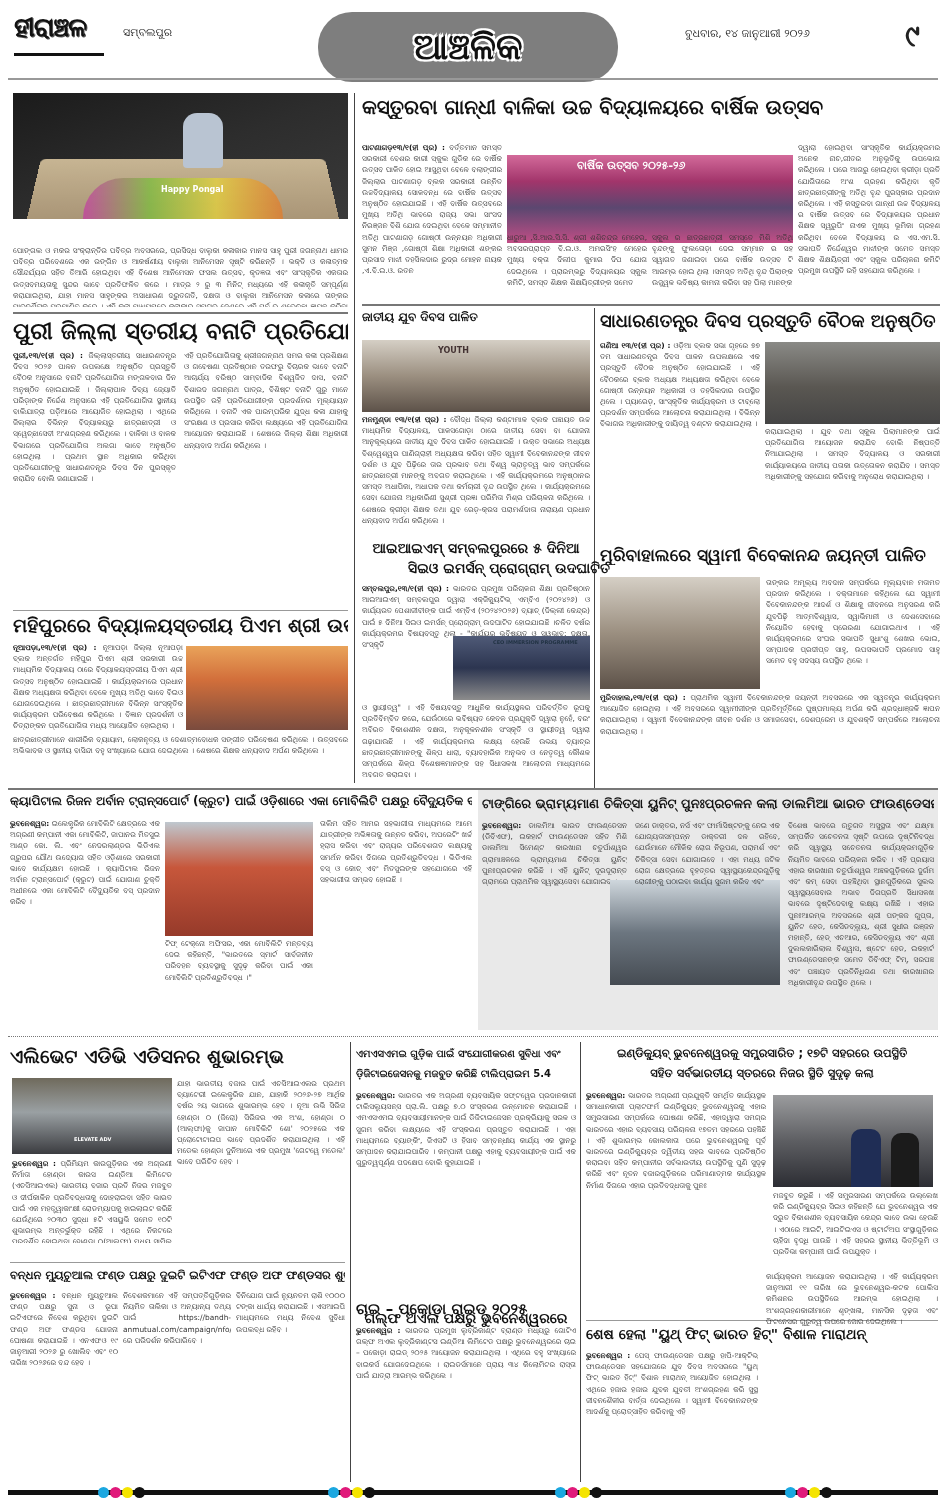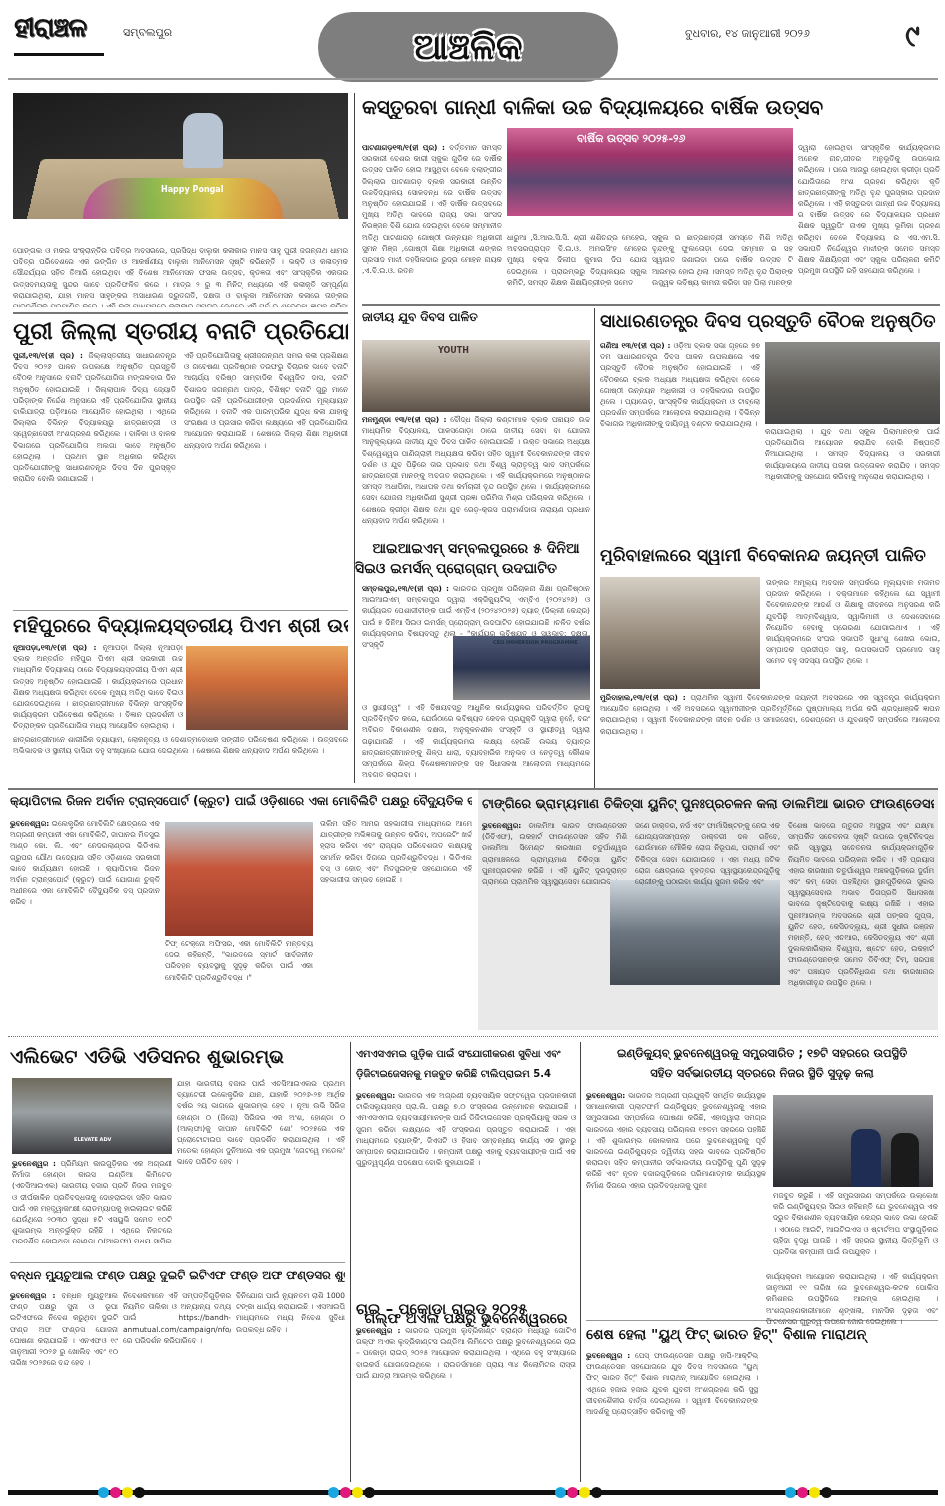--- a/index.html
+++ b/index.html
@@ -62,42 +62,42 @@
 
 <div class="abs hl" style="left:13px;top:614px;width:335px;font-size:19px">ମହିପୁରରେ ବିଦ୍ୟାଳୟସ୍ତରୀୟ ପିଏମ ଶ୍ରୀ ଉତ୍ସବ</div>
 <div class="abs body" style="left:13px;top:642px;width:170px;height:90px"><span class="lead">ନୂଆପଡ଼ା,୧୩/୧(ହୀ ପ୍ର) :</span> <span>ନୂଆପଡ଼ା ଜିଲ୍ଲା ନୂଆପଡ଼ା ବ୍ଲକ ଅନ୍ତର୍ଗତ ମହିପୁର ପିଏମ ଶ୍ରୀ ସରକାରୀ ଉଚ୍ଚ ମାଧ୍ୟମିକ ବିଦ୍ୟାଳୟ ଠାରେ ବିଦ୍ୟାଳୟସ୍ତରୀୟ ପିଏମ ଶ୍ରୀ ଉତ୍ସବ ଅନୁଷ୍ଠିତ ହୋଇଯାଇଛି । କାର୍ଯ୍ୟକ୍ରମରେ ପ୍ରଧାନ ଶିକ୍ଷକ ଅଧ୍ୟକ୍ଷତା କରିଥିବା ବେଳେ ମୁଖ୍ୟ ଅତିଥି ଭାବେ ବିଇଓ ଯୋଗଦେଇଥିଲେ । ଛାତ୍ରଛାତ୍ରୀମାନେ ବିଭିନ୍ନ ସାଂସ୍କୃତିକ କାର୍ଯ୍ୟକ୍ରମ ପରିବେଷଣ କରିଥିଲେ । ବିଜ୍ଞାନ ପ୍ରଦର୍ଶନୀ ଓ ଚିତ୍ରାଙ୍କନ ପ୍ରତିଯୋଗିତା ମଧ୍ୟ ଆୟୋଜିତ ହୋଇଥିଲା ।</span></div>
 <div class="abs photo ph-stage" style="left:186px;top:646px;width:162px;height:84px"></div>
 <div class="abs body" style="left:13px;top:734px;width:335px;height:48px">ଛାତ୍ରଛାତ୍ରୀମାନେ ଶାରୀରିକ ବ୍ୟାୟାମ, ଲୋକନୃତ୍ୟ ଓ ଦେଶାତ୍ମବୋଧକ ସଙ୍ଗୀତ ପରିବେଷଣ କରିଥିଲେ । ଉତ୍ସବରେ ଅଭିଭାବକ ଓ ସ୍ଥାନୀୟ ବାସିନ୍ଦା ବହୁ ସଂଖ୍ୟାରେ ଯୋଗ ଦେଇଥିଲେ । ଶେଷରେ ଶିକ୍ଷକ ଧନ୍ୟବାଦ ଅର୍ପଣ କରିଥିଲେ ।</div>
 
 <div class="abs vr" style="left:354px;top:93px;height:690px"></div>
 
 <div class="abs hl" style="left:362px;top:95px;width:578px;font-size:20px">କସ୍ତୁରବା ଗାନ୍ଧୀ ବାଳିକା ଉଚ୍ଚ ବିଦ୍ୟାଳୟରେ ବାର୍ଷିକ ଉତ୍ସବ</div>
 <div class="abs body" style="left:362px;top:142px;width:140px;height:160px"><span class="lead">ପାଟଣାଗଡ଼୧୩/୧(ହୀ ପ୍ର) :</span> <span>ବର୍ତ୍ତମାନ ସମସ୍ତ ସରକାରୀ ବେଶର କାରୀ ସ୍କୁଲ ଗୁଡିକ ରେ ବାର୍ଷିକ ଉତ୍ସବ ପାଳିତ ହୋଇ ଆସୁଥିବା ବେଳେ ବଲାଙ୍ଗୀର ଜିଲ୍ଲାର ପାଟଣାଗଡ଼ ବ୍ଲକ ସରକାରୀ ଉନ୍ନିତ ଉଚ୍ଚବିଦ୍ୟାଳୟ ସୋଳବନ୍ଧ ରେ ବାର୍ଷିକ ଉତ୍ସବ ଅନୁଷ୍ଠିତ ହୋଇଯାଇଛି । ଏହି ବାର୍ଷିକ ଉତ୍ସବରେ ମୁଖ୍ୟ ଅତିଥି ଭାବରେ ରାଜ୍ୟ ସଭା ସାଂସଦ ନିରଞ୍ଜନ ବିଶି ଯୋଗ ଦେଇଥିବା ବେଳେ ସମ୍ମାନୀତ ଅତିଥି ପାଟଣାଗଡ଼ ଗୋଷ୍ଠୀ ଉନ୍ନୟନ ଅଧିକାରୀ ସୁମନ ମିଞ୍ଜ ,ଗୋଷ୍ଠୀ ଶିକ୍ଷା ଅଧିକାରୀ ଶଙ୍କର ପ୍ରସାଦ ମାଝୀ ତହସିଲଦାର ରୁଦ୍ର ମୋହନ ନାୟକ ,ଏ.ବି.ଇ.ଓ. ରତନ</span></div>
-<div class="abs photo ph-event" style="left:507px;top:128px;width:286px;height:88px">
+<div class="abs photo ph-event" style="left:507px;top:155px;width:286px;height:88px">
   <div class="ph-cap" style="left:70px;top:4px;font-size:11px">ବାର୍ଷିକ ଉତ୍ସବ ୨୦୨୫-୨୬</div>
 </div>
 <div class="abs body" style="left:507px;top:232px;width:140px;height:70px">ଧାରୁଆ ,ସି.ଆର.ସି.ସି. ଶ୍ରୀ ଶଶିଚନ୍ଦ୍ର ମେହେର, ଅବସରପ୍ରାପ୍ତ ବି.ଇ.ଓ. ଅମରସିଂହ ମେହେର ମୁଖ୍ୟ ବକ୍ତା ଦିଲୀପ କୁମାର ଦିପ ଯୋଗ ଦେଇଥିଲେ । ପ୍ରାରମ୍ଭରୁ ବିଦ୍ୟାଳୟର ସ୍କୁଲ କମିଟି, ସମସ୍ତ ଶିକ୍ଷକ ଶିକ୍ଷୟିତ୍ରୀଙ୍କ ସମେତ</div>
 <div class="abs body" style="left:652px;top:232px;width:141px;height:70px">ସ୍କୁଲ ର ଛାତ୍ରଛାତ୍ରୀ ସମସ୍ତେ ମିଶି ଅତିଥି ବୃନ୍ଦଙ୍କୁ ଫୁଲତୋଡ଼ା ଦେଇ ସମ୍ମାନ ର ସହ ସ୍ୱାଗତ ଜଣାଇବା ପରେ ବାର୍ଷିକ ଉତ୍ସବ ଟି ଆରମ୍ଭ ହୋଇ ଥିଲା ।ସମସ୍ତ ଅତିଥି ବୃନ୍ଦ ପିଲାଙ୍କ ଉଜ୍ଜ୍ୱଳ ଭବିଷ୍ୟ କାମନା କରିବା ସହ ପିଲା ମାନଙ୍କ</div>
 <div class="abs body" style="left:798px;top:142px;width:142px;height:160px">ଦ୍ୱାରା ହୋଇଥିବା ସାଂସ୍କୃତିକ କାର୍ଯ୍ୟକ୍ରମର ଅନେକ ନାଚ,ଗୀତର ଅନୁଭୂତିକୁ ଉପଭୋଗ କରିଥିଲେ । ପରେ ଆଗରୁ ହୋଇଥିବା କ୍ରୀଡ଼ା ପ୍ରତି ଯୋଗିତାରେ ଅଂଶ ଗ୍ରହଣ କରିଥିବା କୃତି ଛାତ୍ରଛାତ୍ରୀଙ୍କୁ ଅତିଥି ବୃନ୍ଦ ପୁରସ୍କାର ପ୍ରଦାନ କରିଥିଲେ । ଏହି କସ୍ତୁରବା ଗାନ୍ଧୀ ଉଚ୍ଚ ବିଦ୍ୟାଳୟ ର ବାର୍ଷିକ ଉତ୍ସବ ରେ ବିଦ୍ୟାଳୟର ପ୍ରଧାନ ଶିକ୍ଷକ ସ୍ୱରୁପିଂ ନାଏକ ମୁଖ୍ୟ ଭୂମିକା ଗ୍ରହଣ କରିଥିବା ବେଳେ ବିଦ୍ୟାଳୟ ର ଏସ.ଏମ.ସି. ସଭାପତି ନିର୍ଦ୍ଦେଶ୍ୱର ମାଝୀଙ୍କ ସମେତ ସମସ୍ତ ଶିକ୍ଷକ ଶିକ୍ଷୟିତ୍ରୀ ଏବଂ ସ୍କୁଲ ପରିଚାଳନା କମିଟି ପ୍ରମୁଖ ଉପସ୍ଥିତି ରହି ସହଯୋଗ କରିଥିଲେ ।</div>
 <div class="abs hr" style="left:362px;top:304px;width:578px"></div>
 
 <div class="abs hl" style="left:362px;top:310px;width:228px;font-size:12px">ଜାତୀୟ ଯୁବ ଦିବସ ପାଳିତ</div>
 <div class="abs photo ph-hall" style="left:362px;top:340px;width:228px;height:72px">
   <div class="ph-cap" style="left:76px;top:6px;color:#433">YOUTH</div>
 </div>
 <div class="abs body" style="left:362px;top:414px;width:228px;height:120px"><span class="lead">ମନମୁଣ୍ଡା ୧୩/୧(ହୀ ପ୍ର) :</span> <span>ବୌଦ୍ଧ ଜିଲ୍ଲା କଣ୍ଟାମାଳ ବ୍ଲକ ପଞ୍ଚାୟତ ଉଚ୍ଚ ମାଧ୍ୟମିକ ବିଦ୍ୟାଳୟ, ପାଳସଗୋଡ଼ା ଠାରେ ଜାତୀୟ ସେବା ବା ଯୋଜନା ଆନୁକୂଲ୍ୟରେ ଜାତୀୟ ଯୁବ ଦିବସ ପାଳିତ ହୋଇଯାଇଛି । ଉକ୍ତ ସଭାରେ ଅଧ୍ୟକ୍ଷ ବିଶ୍ୱେଶ୍ୱର ପାଣିଗ୍ରାହୀ ଅଧ୍ୟକ୍ଷତା କରିବା ସହିତ ସ୍ୱାମୀ ବିବେକାନନ୍ଦଙ୍କ ଜୀବନ ଦର୍ଶନ ଓ ଯୁବ ପିଢ଼ିରେ ତାର ପ୍ରଭାବ ତଥା ବିଶ୍ୱ ଭ୍ରାତୃତ୍ୱ ଭାବ ସମ୍ପର୍କରେ ଛାତ୍ରଛାତ୍ରୀ ମାନଙ୍କୁ ଅବଗତ କରାଇଥିଲେ । ଏହି କାର୍ଯ୍ୟକ୍ରମରେ ଅନୁଷ୍ଠାନର ସମସ୍ତ ଅଧାପିକା, ଅଧାପକ ତଥା କର୍ମଚାରୀ ବୃନ୍ଦ ଉପସ୍ଥିତ ଥିଲେ । କାର୍ଯ୍ୟକ୍ରମରେ ସେବା ଯୋଜନା ଅଧିକାରିଣୀ ସୁଶ୍ରୀ ପ୍ରଜ୍ଞା ପରିମିତା ମିଶ୍ର ପରିଚାଳନା କରିଥିଲେ । ଶେଷରେ କ୍ରୀଡ଼ା ଶିକ୍ଷକ ତଥା ଯୁବ ରେଡ଼-କ୍ରସ ପରାମର୍ଶଦାତା ନାରାୟଣ ପ୍ରଧାନ ଧନ୍ୟବାଦ ଅର୍ପଣ କରିଥିଲେ ।</span></div>
 <div class="abs vr" style="left:594px;top:308px;height:480px"></div>
 
 <div class="abs hl" style="left:600px;top:310px;width:340px;font-size:18px">ସାଧାରଣତନ୍ତ୍ର ଦିବସ ପ୍ରସ୍ତୁତି ବୈଠକ ଅନୁଷ୍ଠିତ</div>
 <div class="abs body" style="left:600px;top:340px;width:160px;height:195px"><span class="lead">ଗଣିଆ ୧୩/୧(ହୀ ପ୍ର) :</span> <span>ଓଡ଼ିଆ ବ୍ଲକ ସଭା ଗୃହରେ ୭୭ ତମ ସାଧାରଣତନ୍ତ୍ର ଦିବସ ପାଳନ ଉପଲକ୍ଷରେ ଏକ ପ୍ରସ୍ତୁତି ବୈଠକ ଅନୁଷ୍ଠିତ ହୋଇଯାଇଛି । ଏହି ବୈଠକରେ ବ୍ଲକ ଅଧ୍ୟକ୍ଷ ଅଧ୍ୟକ୍ଷତା କରିଥିବା ବେଳେ ଗୋଷ୍ଠୀ ଉନ୍ନୟନ ଅଧିକାରୀ ଓ ତହସିଲଦାର ଉପସ୍ଥିତ ଥିଲେ । ପ୍ୟାରେଡ଼, ସାଂସ୍କୃତିକ କାର୍ଯ୍ୟକ୍ରମ ଓ ଟାବ୍ଲୋ ପ୍ରଦର୍ଶନ ସମ୍ପର୍କରେ ଆଲୋଚନା କରାଯାଇଥିଲା । ବିଭିନ୍ନ ବିଭାଗର ଅଧିକାରୀଙ୍କୁ ଦାୟିତ୍ୱ ବଣ୍ଟନ କରାଯାଇଥିଲା ।</span></div>
 <div class="abs photo ph-room" style="left:765px;top:342px;width:175px;height:82px"></div>
 <div class="abs body" style="left:765px;top:426px;width:175px;height:110px">କରାଯାଇଥିଲା । ଯୁବ ତଥା ସ୍କୁଲ ପିଲାମାନଙ୍କ ପାଇଁ ପ୍ରତିଯୋଗିତା ଆୟୋଜନ କରାଯିବ ବୋଲି ନିଷ୍ପତ୍ତି ନିଆଯାଇଥିଲା । ସମସ୍ତ ବିଦ୍ୟାଳୟ ଓ ସରକାରୀ କାର୍ଯ୍ୟାଳୟରେ ଜାତୀୟ ପତାକା ଉତ୍ତୋଳନ କରାଯିବ । ସମସ୍ତ ଅଧିକାରୀଙ୍କୁ ସହଯୋଗ କରିବାକୁ ଅନୁରୋଧ କରାଯାଇଥିଲା ।</div>
 
 <div class="abs hl" style="left:362px;top:540px;width:228px;font-size:14px;text-align:center">ଆଇଆଇଏମ୍ ସମ୍ବଲପୁରରେ ୫ ଦିନିଆ</div>
-<div class="abs hl" style="left:355px;top:560px;width:228px;font-size:14px;text-align:left">ସିଇଓ ଇମର୍ସନ୍ ପ୍ରୋଗ୍ରାମ୍ ଉଦଘାଟିତ</div>
+<div class="abs hl" style="left:382px;top:560px;width:228px;font-size:14px;text-align:right">ସିଇଓ ଇମର୍ସନ୍ ପ୍ରୋଗ୍ରାମ୍ ଉଦଘାଟିତ</div>
 <div class="abs body" style="left:362px;top:583px;width:228px;height:100px"><span class="lead">ସମ୍ବଲପୁର,୧୩/୧(ହୀ ପ୍ର) :</span> <span>ଭାରତର ପ୍ରମୁଖ ପରିଚାଳନା ଶିକ୍ଷା ପ୍ରତିଷ୍ଠାନ ଆଇଆଇଏମ୍ ସମ୍ବଲପୁର ଦ୍ୱାରା ଏକ୍ଜିକ୍ୟୁଟିଭ୍ ଏମ୍‌ବିଏ (୨୦୨୪୨୬) ଓ କାର୍ଯ୍ୟରତ ପେଶାଜୀବୀଙ୍କ ପାଇଁ ଏମ୍‌ବିଏ (୨୦୨୪୨୦୨୬) ବ୍ୟାଚ୍ (ଦିଲ୍ଲୀ କେନ୍ଦ୍ର) ପାଇଁ ୫ ଦିନିଆ ସିଇଓ ଇମର୍ସନ୍ ପ୍ରୋଗ୍ରାମ୍ ଉଦଘାଟିତ ହୋଇଯାଇଛି ।ଚଳିତ ବର୍ଷର କାର୍ଯ୍ୟକ୍ରମର ବିଷୟବସ୍ତୁ ଥିଲା - "କାର୍ଯ୍ୟର ଭବିଷ୍ୟତ ଓ ସ୍ୱଭାବ: ଦକ୍ଷତା, ସଂସ୍କୃତି</span></div>
 <div class="abs photo ph-suit" style="left:453px;top:636px;width:137px;height:64px">
   <div class="ph-cap" style="left:40px;top:3px;font-size:5px;color:#234">CEO IMMERSION PROGRAMME</div>
 </div>
 <div class="abs body" style="left:362px;top:702px;width:228px;height:82px">ଓ ସ୍ଥାୟୀତ୍ୱ" । ଏହି ବିଷୟବସ୍ତୁ ଆଧୁନିକ କାର୍ଯ୍ୟସ୍ଥଳର ପରିବର୍ତ୍ତିତ ରୂପକୁ ପ୍ରତିବିମ୍ବିତ କରେ, ଯେଉଁଠାରେ ଭବିଷ୍ୟତ କେବଳ ପ୍ରଯୁକ୍ତି ଦ୍ୱାରା ନୁହେଁ, ବରଂ ଅବିରତ ବିକାଶଶୀଳ ଦକ୍ଷତା, ଅନୁକୂଳନଶୀଳ ସଂସ୍କୃତି ଓ ସ୍ଥାୟୀତ୍ୱ ଦ୍ୱାରା ଗଢ଼ାଯାଉଛି । ଏହି କାର୍ଯ୍ୟକ୍ରମର ଲକ୍ଷ୍ୟ ହେଉଛି ଉଭୟ ବ୍ୟାଚ୍‌ର ଛାତ୍ରଛାତ୍ରୀମାନଙ୍କୁ ଶିଳ୍ପ ଧାରା, ବ୍ୟାବହାରିକ ଅନୁଭବ ଓ ନେତୃତ୍ୱ କୌଶଳ ସମ୍ପର୍କରେ ଶିଳ୍ପ ବିଶେଷଜ୍ଞମାନଙ୍କ ସହ ସିଧାସଳଖ ଆଲୋଚନା ମାଧ୍ୟମରେ ଅବଗତ କରାଇବା ।</div>
 
 <div class="abs hl" style="left:600px;top:545px;width:340px;font-size:17px">ମୁରିବାହାଲରେ ସ୍ୱାମୀ ବିବେକାନନ୍ଦ ଜୟନ୍ତୀ ପାଳିତ</div>
 <div class="abs photo ph-hall" style="left:600px;top:577px;width:160px;height:112px"></div>
 <div class="abs body" style="left:766px;top:577px;width:174px;height:112px">ତାଙ୍କର ଅମୂଲ୍ୟ ଅବଦାନ ସମ୍ପର୍କରେ ମୂଲ୍ୟବାନ ମତାମତ ପ୍ରଦାନ କରିଥିଲେ । ବକ୍ତାମାନେ କହିଥିଲେ ଯେ ସ୍ୱାମୀ ବିବେକାନନ୍ଦଙ୍କ ଆଦର୍ଶ ଓ ଶିକ୍ଷାକୁ ଜୀବନରେ ଅନୁସରଣ କରି ଯୁବପିଢ଼ି ଆତ୍ମବିଶ୍ୱାସ, ସ୍ୱାଭିମାନୀ ଓ ଦେଶସେବାରେ ନିୟୋଜିତ ହେବାକୁ ପ୍ରେରଣା ଯୋଗାଇଥାଏ । ଏହି କାର୍ଯ୍ୟକ୍ରମରେ ସଂଘର ସଭାପତି ସୁଧାଂଶୁ ଶେଖର ଭୋଇ, ସମ୍ପାଦକ ପ୍ରଦୀପ୍ତ ସାହୁ, ଉପସଭାପତି ପ୍ରମୋଦ ସାହୁ ସମେତ ବହୁ ସଦସ୍ୟ ଉପସ୍ଥିତ ଥିଲେ ।</div>
 <div class="abs body" style="left:600px;top:692px;width:340px;height:92px"><span class="lead">ମୁରିବାହାଲ,୧୩/୧(ହୀ ପ୍ର) :</span> <span>ପ୍ରାଥମିକ ସ୍ୱାମୀ ବିବେକାନନ୍ଦଙ୍କ ଜୟନ୍ତୀ ଅବସରରେ ଏକ ସ୍ୱତନ୍ତ୍ର କାର୍ଯ୍ୟକ୍ରମ ଆୟୋଜିତ ହୋଇଥିଲା । ଏହି ଅବସରରେ ସ୍ୱାମୀଜୀଙ୍କ ପ୍ରତିମୂର୍ତ୍ତିରେ ପୁଷ୍ପମାଲ୍ୟ ଅର୍ପଣ କରି ଶ୍ରଦ୍ଧାଞ୍ଜଳି ଜ୍ଞାପନ କରାଯାଇଥିଲା । ସ୍ୱାମୀ ବିବେକାନନ୍ଦଙ୍କ ଜୀବନ ଦର୍ଶନ ଓ ସମାଜସେବା, ଦେଶପ୍ରେମ ଓ ଯୁବଶକ୍ତି ସମ୍ପର୍କରେ ଆଲୋଚନା କରାଯାଇଥିଲା ।</span></div>
@@ -122,21 +122,21 @@
 <div class="abs photo ph-car" style="left:12px;top:1078px;width:160px;height:76px">
   <div class="ph-cap" style="left:62px;top:58px;font-size:5px">ELEVATE ADV</div>
 </div>
 <div class="abs body" style="left:177px;top:1078px;width:168px;height:155px">ଯାହା ଭାରତୀୟ ବଜାର ପାଇଁ ଏଚସିଆଇଏଲର ପ୍ରଥମ ବ୍ୟାଟେରୀ ଇଲେକ୍ଟ୍ରିକ ଯାନ, ଯାହାକି ୨୦୨୬-୨୭ ଆର୍ଥିକ ବର୍ଷର ୨ୟ ଭାଗରେ ଶୁଭାରମ୍ଭ ହେବ । ନୂଆ ଉଭି ସିରିଜ ହୋଣ୍ଡା ୦ (ଜିରୋ) ସିରିଜର ଏକ ଅଂଶ, ହୋଣ୍ଡା ୦ (ଆଲ୍ଫା)କୁ ଜାପାନ ମୋବିଲିଟି ଶୋ' ୨୦୨୫ରେ ଏକ ପ୍ରୋଟୋଟାଇପ ଭାବେ ପ୍ରଦର୍ଶିତ କରାଯାଇଥିଲା । ଏହି ମଡେଲ ହୋଣ୍ଡା ଦୁନିଆରେ ଏକ ପ୍ରମୁଖ 'ଗେଟୱେ ମଡେଲ' ଭାବେ ପରିଚିତ ହେବ ।</div>
 <div class="abs body" style="left:12px;top:1158px;width:160px;height:85px"><span class="lead">ଭୁବନେଶ୍ୱର :</span> <span>ପ୍ରିମିୟମ କାରଗୁଡ଼ିକର ଏକ ଅଗ୍ରଣୀ ନିର୍ମାତା ହୋଣ୍ଡା କାରସ ଇଣ୍ଡିଆ ଲିମିଟେଡ (ଏଚସିଆଇଏଲ) ଭାରତୀୟ ବଜାର ପ୍ରତି ନିଜର ମଜବୁତ ଓ ଦୀର୍ଘକାଳିନ ପ୍ରତିବଦ୍ଧତାକୁ ଦୋହରାଇବା ସହିତ ଭାରତ ପାଇଁ ଏକ ମହତ୍ତ୍ୱାକାଂକ୍ଷୀ ରୋଡମ୍ୟାପକୁ ହାଇଲାଇଟ କରିଛି ଯେଉଁଥିରେ ୨୦୩୦ ସୁଦ୍ଧା ୫ଟି ଏସୟୁଭି ସମେତ ୧୦ଟି ଶୁଭାରମ୍ଭ ଅନ୍ତର୍ଭୁକ୍ତ ରହିଛି । ଏଥିରେ ନିକଟରେ ପ୍ରଦର୍ଶିତ ହୋଇଥିବା ହୋଣ୍ଡା ୦(ଆଲ୍ଫା) ମଧ୍ୟ ସାମିଲ କରିଛି,</span></div>
 <div class="abs hr-thin" style="left:10px;top:1262px;width:335px"></div>
 
 <div class="abs hl" style="left:10px;top:1268px;width:335px;font-size:11.5px">ବନ୍ଧନ ମ୍ୟୁଚୁଆଲ ଫଣ୍ଡ ପକ୍ଷରୁ ଦୁଇଟି ଇଟିଏଫ ଫଣ୍ଡ ଅଫ ଫଣ୍ଡସର ଶୁଭାରମ୍ଭ</div>
 <div class="abs body" style="left:10px;top:1290px;width:108px;height:192px"><span class="lead">ଭୁବନେଶ୍ୱର :</span> <span>ବନ୍ଧନ ମ୍ୟୁଚୁଆଲ ଫଣ୍ଡ ପକ୍ଷରୁ ସୁନା ଓ ରୂପା ଇଟିଏଫରେ ନିବେଶ କରୁଥିବା ଦୁଇଟି ଫଣ୍ଡ ଅଫ ଫଣ୍ଡସ ଯୋଜନା ଘୋଷଣା କରାଯାଇଛି । ଏନଏଫଓ ୧୯ ଜାନୁଆରୀ ୨୦୨୬ ରୁ ଖୋଲିବ ଏବଂ ୧୦ ତାରିଖ ୨୦୨୬ରେ ବନ୍ଦ ହେବ ।</span></div>
 <div class="abs body" style="left:123px;top:1290px;width:108px;height:192px">ନିବେଶକମାନେ ଏହି ସମ୍ପତ୍ତିଗୁଡ଼ିକର ନିୟମିତ ତାଲିକା ଓ ଅନ୍ୟାନ୍ୟ ତଥ୍ୟ ପାଇଁ https://bandh-anmutual.com/campaign/nfo/ ରେ ପରିଦର୍ଶନ କରିପାରିବେ ।</div>
-<div class="abs body" style="left:236px;top:1290px;width:109px;height:192px">ବିନିଯୋଗ ପାଇଁ ନ୍ୟୁନତମ ରାଶି 1000 ଟଙ୍କା ଧାର୍ଯ୍ୟ କରାଯାଇଛି । ଏସଆଇପି ମାଧ୍ୟମରେ ମଧ୍ୟ ନିବେଶ ସୁବିଧା ଉପଲବ୍ଧ ରହିବ ।</div>
+<div class="abs body" style="left:236px;top:1290px;width:109px;height:192px">ବିନିଯୋଗ ପାଇଁ ନ୍ୟୁନତମ ରାଶି ୧୦୦୦ ଟଙ୍କା ଧାର୍ଯ୍ୟ କରାଯାଇଛି । ଏସଆଇପି ମାଧ୍ୟମରେ ମଧ୍ୟ ନିବେଶ ସୁବିଧା ଉପଲବ୍ଧ ରହିବ ।</div>
 
 <div class="abs vr" style="left:350px;top:1042px;height:440px"></div>
 
 <div class="abs hl" style="left:356px;top:1048px;width:220px;font-size:10px">ଏମଏସଏମଇ ଗୁଡ଼ିକ ପାଇଁ ସଂଯୋଗୀକରଣ ସୁବିଧା ଏବଂ</div>
 <div class="abs hl" style="left:356px;top:1068px;width:220px;font-size:10px">ଡ଼ିଜିଟାଇଜେସନକୁ ମଜବୁତ କରିଛି ଟାଲିପ୍ରାଇମ 5.4</div>
 <div class="abs body" style="left:356px;top:1090px;width:220px;height:182px"><span class="lead">ଭୁବନେଶ୍ୱର:</span> <span>ଭାରତର ଏକ ଅଗ୍ରଣୀ ବ୍ୟବସାୟିକ ସଫ୍ଟୱେର ପ୍ରଦାନକାରୀ ଟାଲିସଲ୍ୟୁସନ୍ସ ପ୍ରା.ଲି. ପକ୍ଷରୁ ୭.୦ ସଂସ୍କରଣ ଉନ୍ମୋଚନ କରାଯାଇଛି । ଏମଏସଏମଇ ବ୍ୟବସାୟୀମାନଙ୍କ ପାଇଁ ଡିଜିଟାଇଜେସନ ପ୍ରକ୍ରିୟାକୁ ସରଳ ଓ ସୁଗମ କରିବା ଲକ୍ଷ୍ୟରେ ଏହି ସଂସ୍କରଣ ପ୍ରସ୍ତୁତ କରାଯାଇଛି । ଏହା ମାଧ୍ୟମରେ ବ୍ୟାଙ୍କିଂ, ଜିଏସଟି ଓ ହିସାବ ସମ୍ବନ୍ଧୀୟ କାର୍ଯ୍ୟ ଏକ ସ୍ଥାନରୁ ସମ୍ପାଦନ କରାଯାଇପାରିବ । କମ୍ପାନୀ ପକ୍ଷରୁ ଏହାକୁ ବ୍ୟବସାୟୀଙ୍କ ପାଇଁ ଏକ ଗୁରୁତ୍ୱପୂର୍ଣ୍ଣ ପଦକ୍ଷେପ ବୋଲି କୁହାଯାଇଛି ।</span></div>
 
 <div class="abs hl" style="left:356px;top:1310px;width:220px;font-size:14px;text-align:center">ଗଲ୍ଫ ଅଏଲ ପକ୍ଷରୁ ଭୁବନେଶ୍ୱରରେ</div>
 <div class="abs hl" style="left:356px;top:1300px;width:220px;font-size:15px;text-align:left">ଚାଇ – ପକୋଡ଼ା ରାଇଡ୍ ୨୦୨୫</div>
 <div class="abs body" style="left:356px;top:1325px;width:220px;height:157px"><span class="lead">ଭୁବନେଶ୍ୱର :</span> <span>ଭାରତର ପ୍ରମୁଖ ଲୁବ୍ରିକାଣ୍ଟ ବ୍ରାଣ୍ଡ ମଧ୍ୟରୁ ଗୋଟିଏ ଗଲ୍ଫ ଅଏଲ ଲୁବ୍ରିକାଣ୍ଟସ ଇଣ୍ଡିଆ ଲିମିଟେଡ ପକ୍ଷରୁ ଭୁବନେଶ୍ୱରରେ ଚାଇ – ପକୋଡ଼ା ରାଇଡ୍ ୨୦୨୫ ଆୟୋଜନ କରାଯାଇଥିଲା । ଏଥିରେ ବହୁ ସଂଖ୍ୟାରେ ବାଇକର୍ସ ଯୋଗଦେଇଥିଲେ । ରାଇଡର୍ସମାନେ ପ୍ରାୟ ୩୪ କିଲୋମିଟର ରାସ୍ତା ପାଇଁ ଯାତ୍ରା ଆରମ୍ଭ କରିଥିଲେ ।</span></div>

